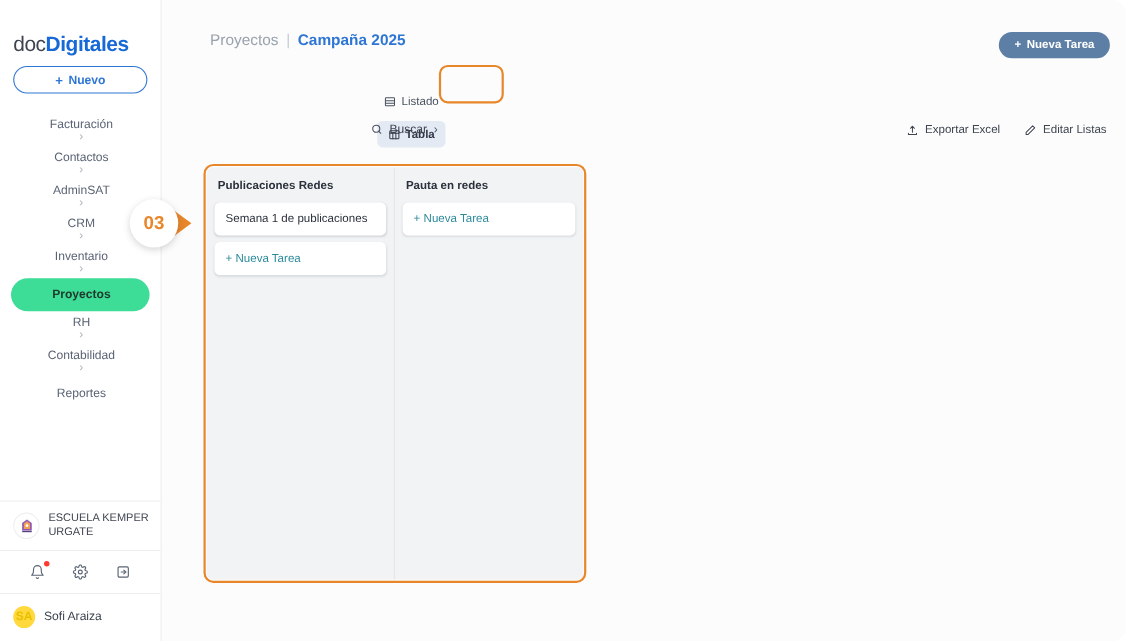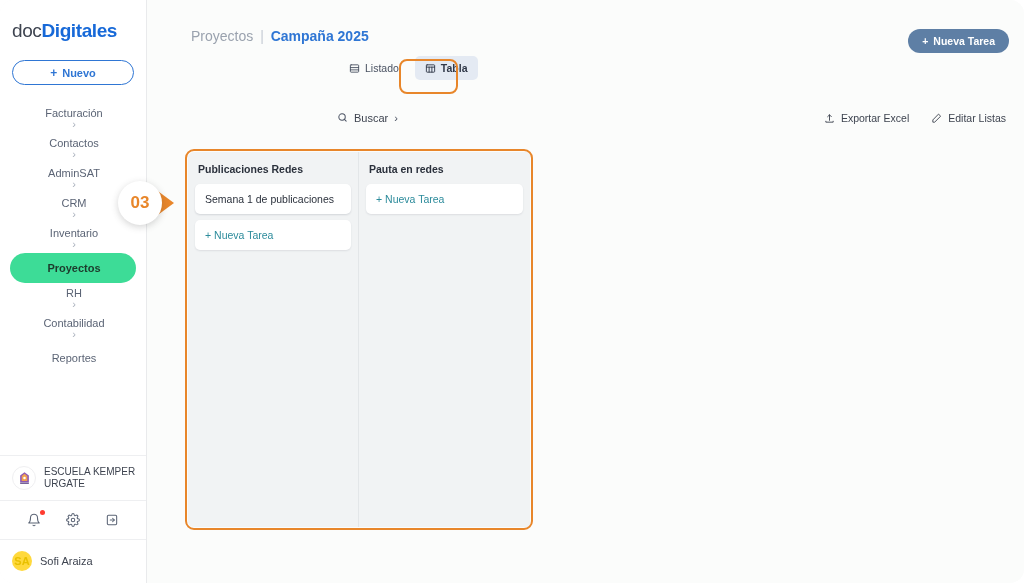--- a/index.html
+++ b/index.html
@@ -19,21 +19,21 @@
 
   
   #sidebar {
     position: absolute; left: 0; top: 0;
     width: 147px; height: 583px;
     background: #ffffff;
     border-right: 1px solid #e9eaec;
     display: flex; flex-direction: column;
   }
   .logo-wrap {
-    padding: 20px 0 0 12px;
+    padding: 30px 0 0 12px;
     height: 48px;
   }
   .logo {
     font-size: 19px; font-weight: bold; letter-spacing: -0.4px;
     white-space: nowrap;
   }
   .logo .doc { color: #3e4450; font-weight: normal; }
   .logo .digitales { color: #1769d8; font-weight: bold; }
 
   .new-btn {
@@ -139,22 +139,22 @@
     position: absolute; right: 15px; top: 29px;
     height: 24px; padding: 0 14px;
     border-radius: 12px;
     background: #5e7fa5;
     color: #fff; font-size: 10.5px; font-weight: bold;
     display: flex; align-items: center; gap: 5px;
     cursor: pointer;
   }
 
   .tabs {
-    position: absolute; left: 192px; top: 56px;
-    display: flex; align-items: center; gap: 6px;
+    position: absolute; left: 192px; top: 80px;
+    display: flex; align-items: center; gap: 6px; flex-direction: column;
   }
   .tab {
     height: 24px; padding: 0 10px;
     border-radius: 5px;
     font-size: 10.5px; color: #4a5262;
     display: flex; align-items: center; gap: 5px;
     cursor: pointer; background: transparent;
   }
   .tab.active { background: #e4eaf3; color: #303848; font-weight: bold; }
 

